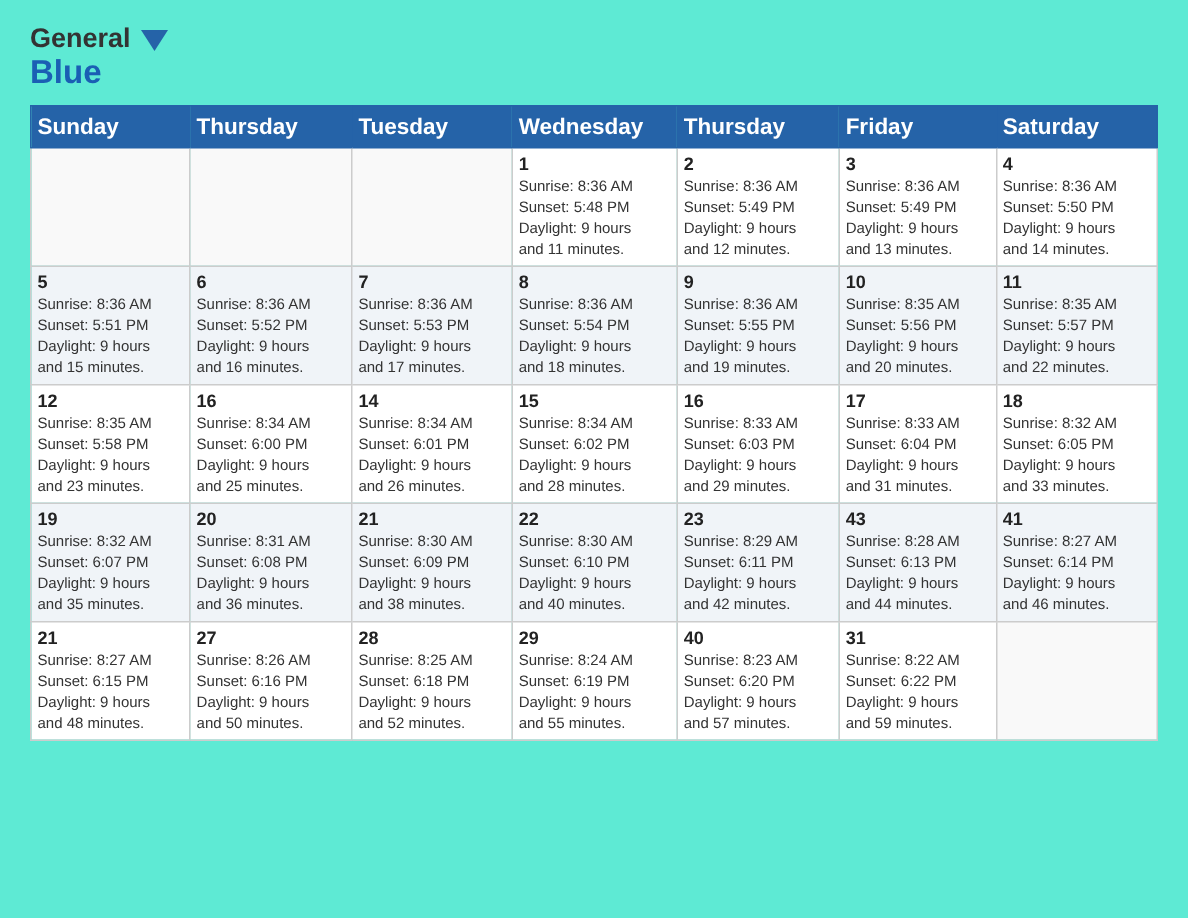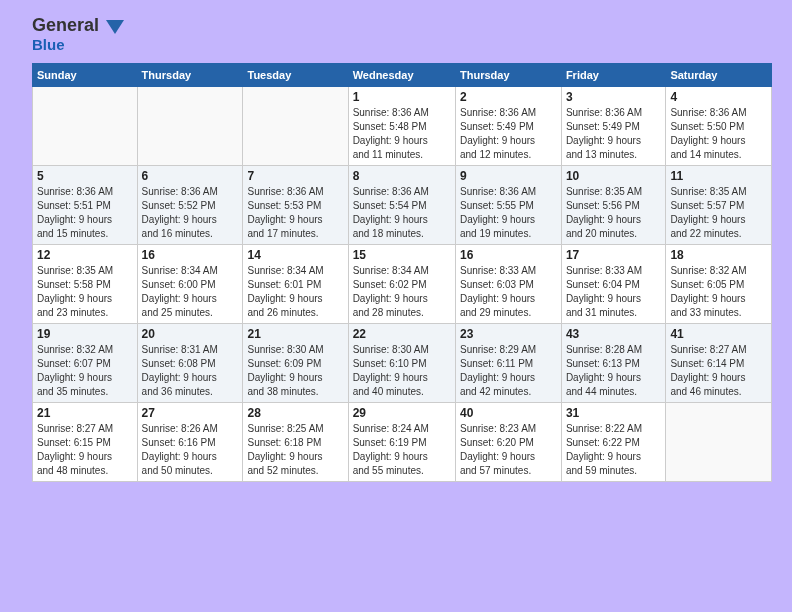--- a/index.html
+++ b/index.html
@@ -6,22 +6,22 @@
     body {
       font-family: Arial, sans-serif;
       background: #fff;
       width: 792px;
       height: 612px;
       overflow: hidden;
     }
     .page {
       width: 792px;
       min-height: 612px;
-      padding: 16px 20px 10px 32px;
-      background: #c4b5fd;
+      padding: 16px 20px 10px 20px;
+      background: #5eead4;
     }
     .header {
       display: flex;
       justify-content: space-between;
       align-items: flex-start;
       margin-bottom: 10px;
     }
     .logo {
       display: flex;
       align-items: center;
@@ -42,21 +42,21 @@
     .calendar {
       width: 100%;
       border-collapse: collapse;
       font-size: 10.5px;
     }
     .calendar th {
       background: #2563a8;
       color: #fff;
       padding: 5px 4px;
       text-align: left;
-      font-size: 11px;
+      font-size: 15px;
       font-weight: bold;
       border: 1px solid #2563a8;
       margin-top: 48px;
     }
     .calendar td {
       border: 1px solid #ccc;
       vertical-align: top;
       padding: 3px 4px;
       width: 113px;
       min-height: 75px;
@@ -89,21 +89,21 @@
 
 <div class="page">
   <div class="header">
     <div class="logo">
   <div style="line-height:1.1;">
     <span style="font-size:18px;font-weight:bold;color:#333;">General</span>
     <svg width="18" height="14" viewBox="0 0 18 14" style="vertical-align:middle;margin-left:2px;">
       <polygon points="0,0 18,0 9,14" fill="#2563a8"></polygon>
     </svg>
     <br>
-    <span style="font-size:15px;font-weight:bold;color:#1a5fb4;">Blue</span>
+    <span style="font-size:22px;font-weight:bold;color:#1a5fb4;">Blue</span>
   </div>
 </div>
     <div class="title-block">
       <div class="month-title"></div>
       <div class="location-title"></div>
     </div>
   </div>
 
   <table class="calendar">
     <thead>

